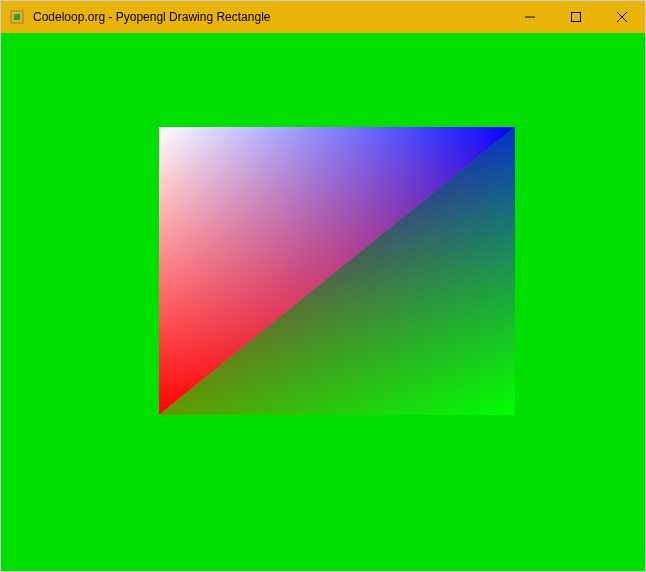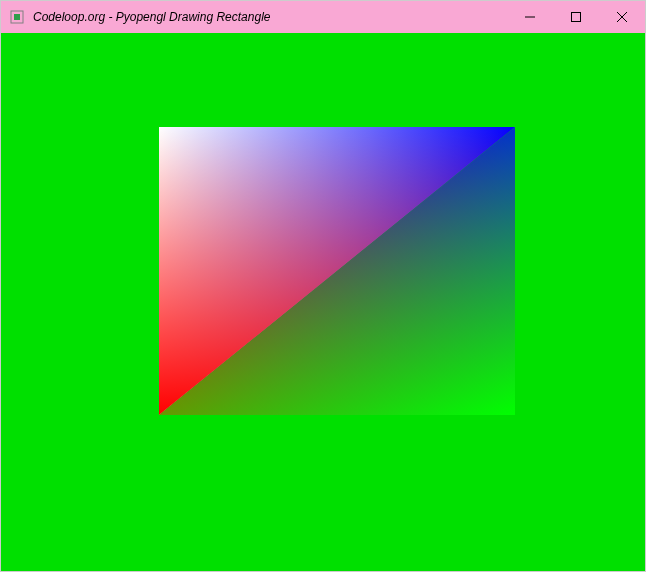--- a/index.html
+++ b/index.html
@@ -18,26 +18,25 @@
     .window {
       width: 646px;
       height: 572px;
       border: 1px solid #cccccc;
       display: flex;
       flex-direction: column;
       background: #ffffff;
     }
     .titlebar {
       height: 32px;
-      background: #f9a8d4;
+      background: #eab308;
       display: flex;
       align-items: center;
       padding-left: 8px;
       flex-shrink: 0;
-      font-style: italic;
     }
     .app-icon {
       width: 16px;
       height: 16px;
       margin-right: 8px;
       display: flex;
       align-items: center;
       justify-content: center;
     }
     .app-icon svg {

